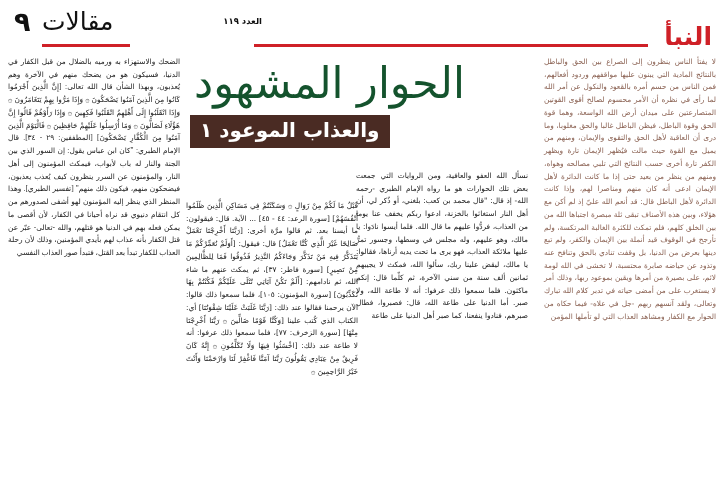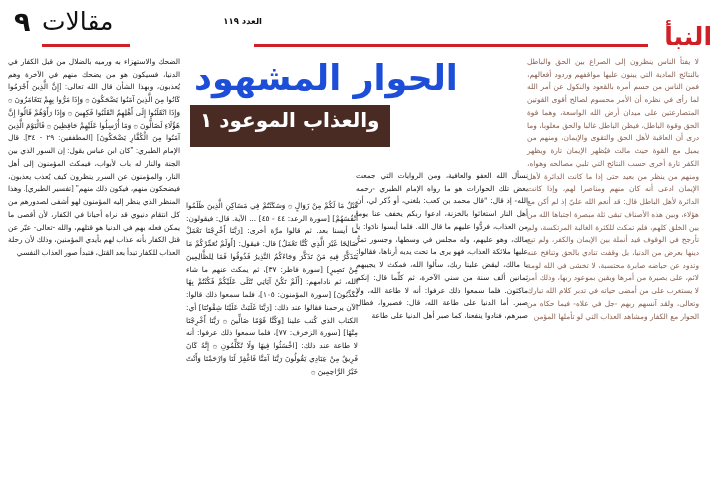--- a/index.html
+++ b/index.html
@@ -91,34 +91,34 @@
 
   
   .headline-wrap {
     position: absolute;
     top: 56px;
     right: 178px;
     width: 352px;
     text-align: left;
   }
   .headline-main {
-    font-size: 35px;
-    font-weight: bold;
-    color: #1d4ed8;
+    font-size: 43px;
+    font-weight: normal;
+    color: #14532d;
     line-height: 1.3;
     padding-left: 4px;
     white-space: nowrap;
   }
   .headline-sub-bar {
     display: inline-block;
     background: #4a2b23;
     color: #ffffff;
     font-size: 20px;
     font-weight: bold;
-    padding: 3px 10px 14px 10px;
+    padding: 3px 10px 5px 10px;
     line-height: 1.25;
     margin-top: 3px;
     white-space: nowrap;
   }
 
   
   .columns {
     position: absolute;
     top: 0;
     left: 0;
@@ -132,21 +132,21 @@
     line-height: 1.72;
     text-align: justify;
     text-justify: inter-word;
     direction: rtl;
   }
   .col p {
     margin: 0 0 0 0;
   }
   
   .col-1 {
-    right: 21px;
+    right: 4px;
     top: 56px;
     height: 430px;
     color: #8a6152;
   }
   .col-2 {
     right: 192px;
     top: 170px;
     height: 316px;
     color: #1a1a1a;
   }

